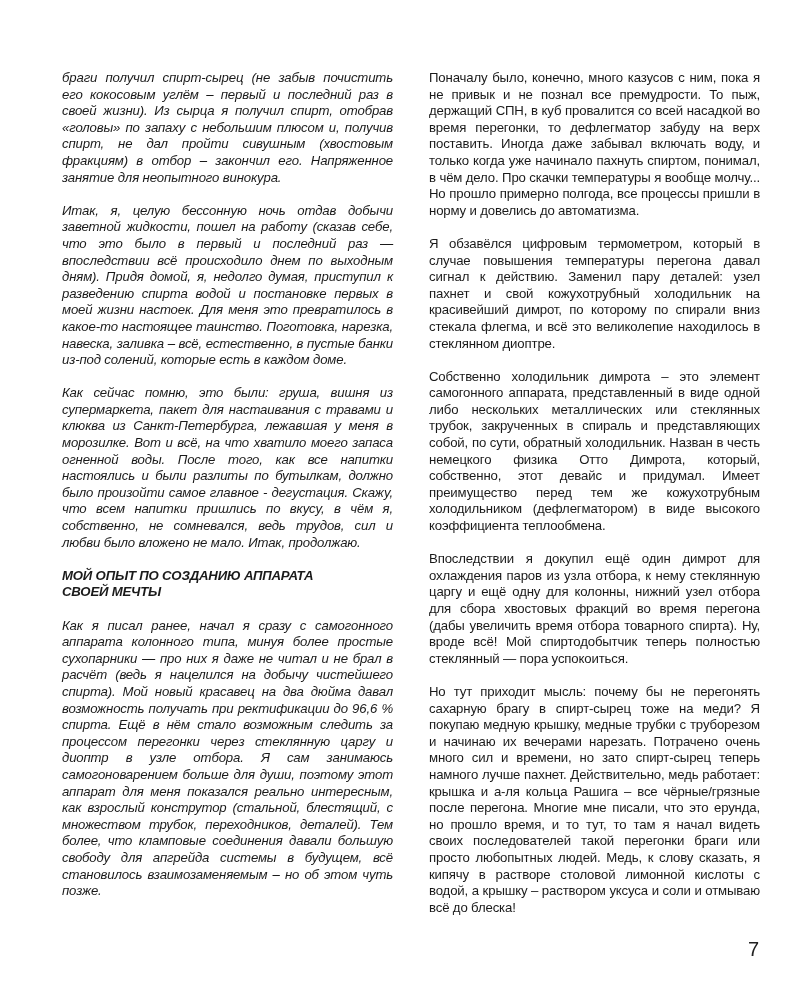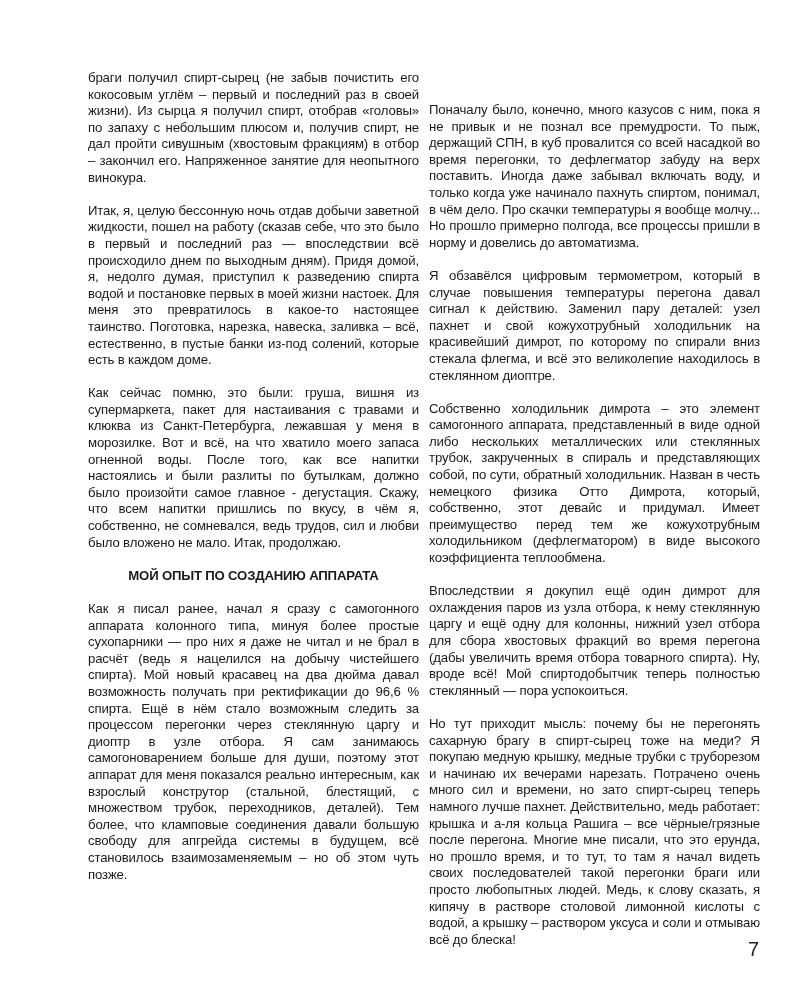--- a/index.html
+++ b/index.html
@@ -5,41 +5,42 @@
   html, body { margin: 0; padding: 0; }
   body {
     width: 800px; height: 1000px; background: #ffffff; position: relative; overflow: hidden;
     font-family: "Liberation Sans", sans-serif; color: #1a1a1a;
   }
   .col {
     position: absolute; top: 70px; width: 331px;
     font-size: 13.2px; line-height: 16.6px; text-align: justify;
     letter-spacing: -0.15px;
   }
-  .col-left { left: 88px; }
-  .col-right { left: 429px; margin-top: 32px; }
+  .col-left { left: 62px; font-style: italic; }
+  .col-right { left: 429px; }
   .col p { margin: 0 0 16.6px 0; hyphens: manual; }
   .heading {
-    font-weight: bold; text-align: center; font-size: 13.2px; line-height: 16.6px;
+    font-weight: bold; font-size: 13.2px; line-height: 16.6px;
     margin: 0 0 16.6px 0; letter-spacing: -0.2px;
   }
   .heading span { display: block; }
   .page-number {
     position: absolute; left: 748px; top: 938px; font-size: 20px; color: #222;
   }
 </style>
 </head>
 <body>
 
 <div class="col col-left">
   <p>браги получил спирт-сырец (не забыв почистить его кокосовым углём – первый и последний раз в своей жизни). Из сырца я получил спирт, отобрав «головы» по запаху с небольшим плюсом и, получив спирт, не дал пройти сивушным (хвостовым фракциям) в отбор – закончил его. Напряженное занятие для неопытного винокура.</p>
   <p>Итак, я, целую бессонную ночь отдав добычи заветной жидкости, пошел на работу (сказав себе, что это было в первый и последний раз — впоследствии всё происходило днем по выходным дням). Придя домой, я, недолго думая, приступил к разведению спирта водой и постановке первых в моей жизни настоек. Для меня это превратилось в какое-то настоящее таинство. Поготовка, нарезка, навеска, заливка – всё, естественно, в пустые банки из-под солений, которые есть в каждом доме.</p>
   <p>Как сейчас помню, это были: груша, вишня из супермаркета, пакет для настаивания с травами и клюква из Санкт-Петербурга, лежавшая у меня в морозилке. Вот и всё, на что хватило моего запаса огненной воды. После того, как все напитки настоялись и были разлиты по бутылкам, должно было произойти самое главное - дегустация. Скажу, что всем напитки пришлись по вкусу, в чём я, собственно, не сомневался, ведь трудов, сил и любви было вложено не мало. Итак, продолжаю.</p>
   <div class="heading">
     <span>МОЙ ОПЫТ ПО СОЗДАНИЮ АППАРАТА</span>
+    <span>СВОЕЙ МЕЧТЫ</span>
   </div>
   <p>Как я писал ранее, начал я сразу с самогонного аппарата колонного типа, минуя более простые сухопарники — про них я даже не читал и не брал в расчёт (ведь я нацелился на добычу чистейшего спирта). Мой новый красавец на два дюйма давал возможность получать при ректификации до 96,6 % спирта. Ещё в нём стало возможным следить за процессом перегонки через стеклянную царгу и диоптр в узле отбора. Я сам занимаюсь самогоноварением больше для души, поэтому этот аппарат для меня показался реально интересным, как взрослый конструтор (стальной, блестящий, с множеством трубок, переходников, деталей). Тем более, что клампoвые соединения давали большую свободу для апгрейда системы в будущем, всё становилось взаимозаменяемым – но об этом чуть позже.</p>
 </div>
 
 <div class="col col-right">
   <p>Поначалу было, конечно, много казусов с ним, пока я не привык и не познал все премудрости. То пыж, держащий СПН, в куб провалится со всей насадкой во время перегонки, то дефлегматор забуду на верх поставить. Иногда даже забывал включать воду, и только когда уже начинало пахнуть спиртом, понимал, в чём дело. Про скачки температуры я вообще молчу... Но прошло примерно полгода, все процессы пришли в норму и довелись до автоматизма.</p>
   <p>Я обзавёлся цифровым термометром, который в случае повышения температуры перегона давал сигнал к действию.   Заменил пару деталей: узел пахнет и свой кожухотрубный холодильник на красивейший димрот, по которому по спирали вниз стекала флегма, и всё это великолепие находилось в стеклянном диоптре.</p>
   <p>Собственно холодильник димрота – это элемент самогонного аппарата, представленный в виде одной либо нескольких металлических или стеклянных трубок, закрученных в спираль и представляющих собой, по сути, обратный холодильник. Назван в честь немецкого физика Отто Димрота, который, собственно, этот девайс и придумал. Имеет преимущество перед тем же кожухотрубным холодильником (дефлегматором) в виде высокого коэффициента теплообмена.</p>
   <p>Впоследствии я докупил ещё один димрот для охлаждения паров из узла отбора, к нему стеклянную царгу и ещё одну для колонны, нижний узел отбора для сбора хвостовых фракций во время перегона (дабы увеличить время отбора товарного спирта). Ну, вроде всё! Мой спиртодобытчик теперь полностью стеклянный — пора успокоиться.</p>
   <p>Но тут приходит мысль: почему бы не перегонять сахарную брагу в спирт-сырец тоже на меди? Я покупаю медную крышку, медные трубки с труборезом и начинаю их вечерами нарезать. Потрачено очень много сил и времени, но зато спирт-сырец теперь намного лучше пахнет. Действительно, медь работает: крышка и а-ля кольца Рашига – все чёрные/грязные после перегона. Многие мне писали, что это ерунда, но прошло время, и то тут, то там я начал видеть своих последователей такой перегонки браги или просто любопытных людей. Медь, к слову сказать, я кипячу в растворе столовой лимонной кислоты с водой, а крышку – раствором уксуса и соли и отмываю всё до блеска!</p>

